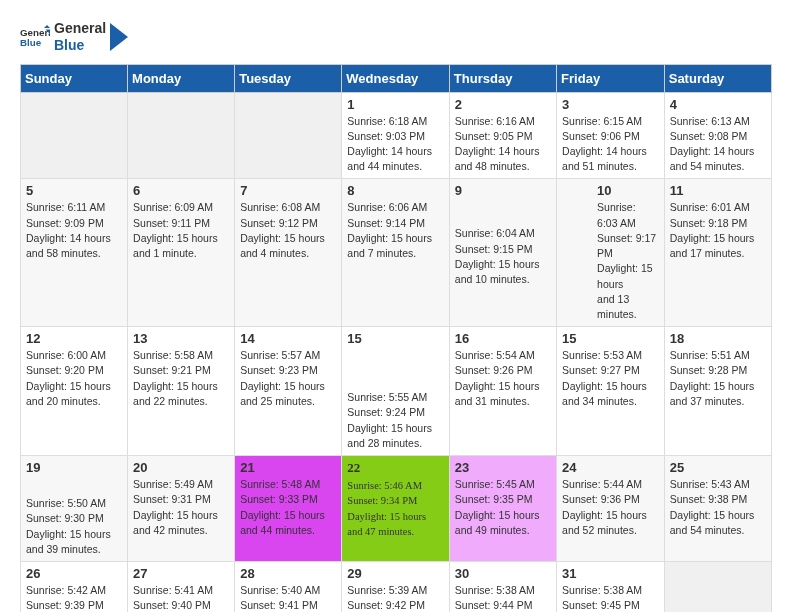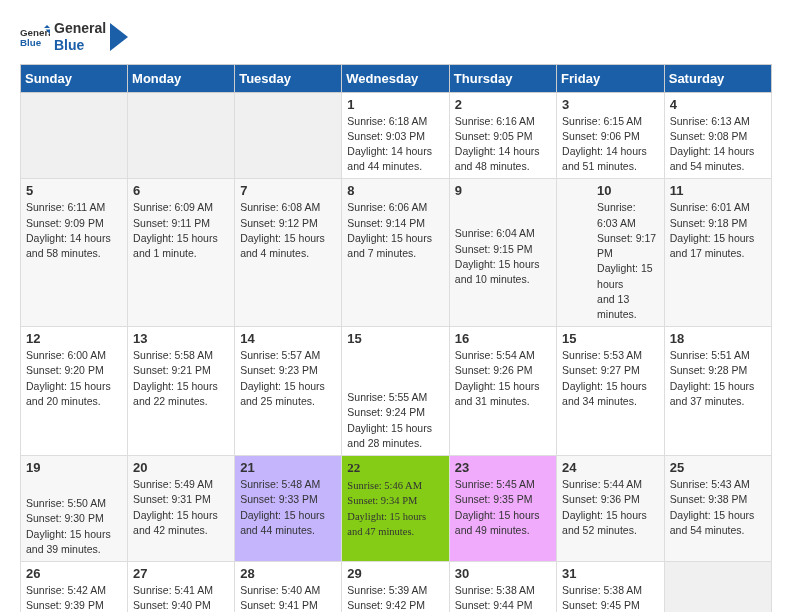--- a/index.html
+++ b/index.html
@@ -254,21 +254,21 @@
 Daylight: 15 hours
 and 39 minutes.</div>
         </td>
         <td style="background: rgb(247, 247, 247);">
           <span class="day-number">20</span>
           <div class="day-info" style="white-space: pre-line;">Sunrise: 5:49 AM
 Sunset: 9:31 PM
 Daylight: 15 hours
 and 42 minutes.</div>
         </td>
-        <td style="background: #c4b5fd;">
+        <td style="background: #d946ef;">
           <span class="day-number">21</span>
           <div class="day-info" style="white-space: pre-line;">Sunrise: 5:48 AM
 Sunset: 9:33 PM
 Daylight: 15 hours
 and 44 minutes.</div>
         </td>
         <td style="background: #84cc16; font-family: Liberation Serif, serif;">
           <span class="day-number">22</span>
           <div class="day-info" style="white-space: pre-line;">Sunrise: 5:46 AM
 Sunset: 9:34 PM

